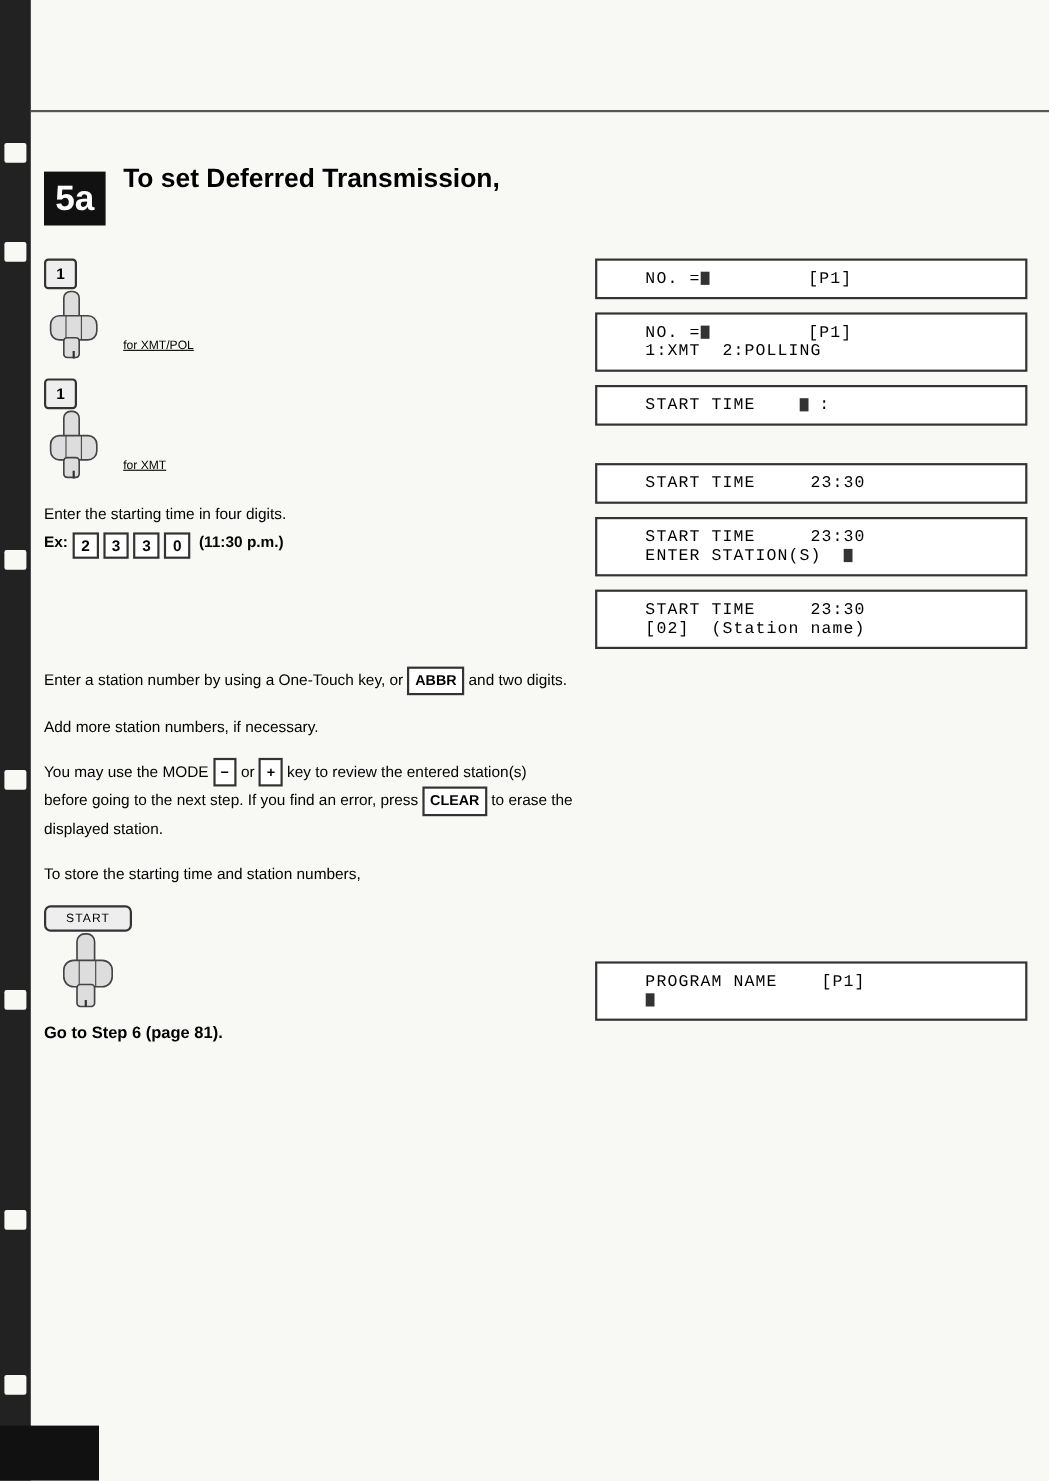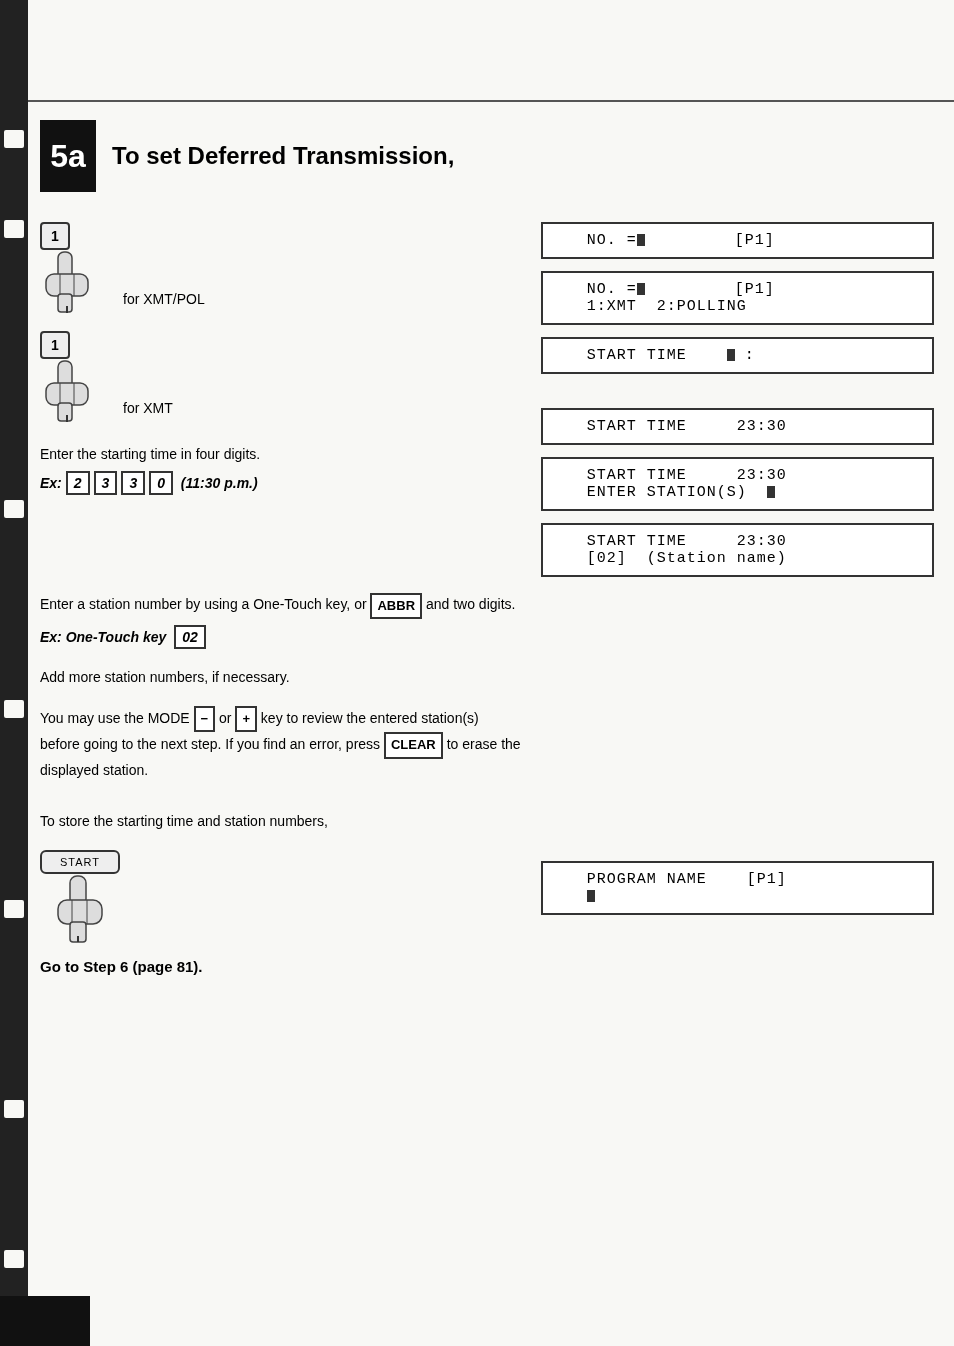--- a/index.html
+++ b/index.html
@@ -54,25 +54,26 @@
       gap: 16px;
       margin-bottom: 30px;
     }
 
     .step-number-box {
       background: #111;
       color: #fff;
       font-size: 32px;
       font-weight: bold;
       width: 56px;
-      height: 72px;
+      height: 49px;
       display: flex;
       align-items: center;
       justify-content: center;
       font-family: Arial, sans-serif;
+      margin-top: 36px;
     }
 
     .step-title {
       font-family: Arial, sans-serif;
       font-size: 24px;
       font-weight: bold;
     }
 
     
     .two-col {
@@ -127,59 +128,58 @@
       font-size: 14px;
       font-weight: bold;
       background: #eee;
       min-width: 30px;
       text-align: center;
       font-family: Arial, sans-serif;
     }
 
     .press-label {
       font-family: Arial, sans-serif;
-      font-size: 14px;
-      margin-left: 16px;
+      font-size: 11px;
+      margin-left: 5px;
       padding-bottom: 8px;
+      text-decoration: underline;
     }
 
     
     .text-section {
       margin-bottom: 18px;
     }
 
     .text-section p {
       font-family: Arial, sans-serif;
       font-size: 14px;
       line-height: 1.5;
       margin-bottom: 6px;
     }
 
     .text-section .ex-line {
       display: flex;
-      align-items: center;
       gap: 4px;
       font-family: Arial, sans-serif;
       font-size: 14px;
       font-weight: bold;
-      font-style: italic;
     }
 
     .key-box {
       border: 2px solid #333;
       padding: 2px 6px;
       font-weight: bold;
       font-size: 14px;
       background: #fff;
       font-family: Arial, sans-serif;
     }
 
     
     .mode-section {
-      margin-bottom: 30px;
+      margin-bottom: 20px;
     }
 
     .mode-section p {
       font-family: Arial, sans-serif;
       font-size: 14px;
       line-height: 1.6;
     }
 
     .key-inline {
       display: inline-block;
@@ -334,24 +334,20 @@
             <span class="key-box">3</span>
             <span class="key-box">0</span>
             <span>&nbsp;(11:30 p.m.)</span>
           </div>
         </div>
 
         <div style="height:80px;"></div>
 
         <div class="text-section">
           <p>Enter a station number by using a One-Touch key, or <span class="key-inline">ABBR</span> and two digits.</p>
-          <div class="ex-line" style="margin-top:4px;">
-            <span>Ex: One-Touch key&nbsp;</span>
-            <span class="key-box">02</span>
-          </div>
         </div>
 
         <div class="text-section">
           <p>Add more station numbers, if necessary.</p>
         </div>
 
         <div class="mode-section">
           <p>
             You may use the MODE <span class="key-inline">−</span> or <span class="key-inline">+</span> key to review the entered station(s) before going to the next step. If you find an error, press <span class="key-inline">CLEAR</span> to erase the displayed station.
           </p>

